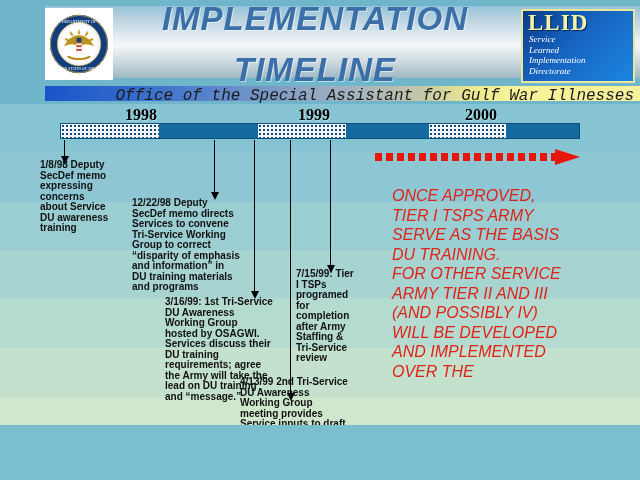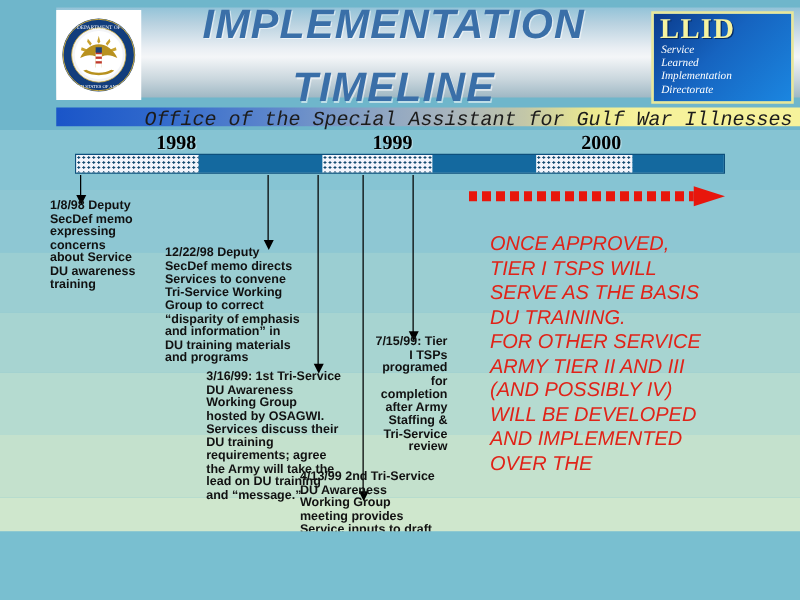--- a/index.html
+++ b/index.html
@@ -179,31 +179,31 @@
         <div class="head"></div>
       </div>
       <div class="callout" style="left: 165px; top: 297px; width: 108px;">3/16/99: 1st Tri-Service DU Awareness Working Group hosted by OSAGWI. Services discuss their DU training requirements; agree the Army will take the lead on DU training and “message.”</div>
       <div class="leader" style="left: 290px; top: 140px; height: 254px;">
         <div class="head"></div>
       </div>
       <div class="callout" style="left: 240px; top: 377px; width: 108px;">4/13/99 2nd Tri-Service DU Awareness Working Group meeting provides Service inputs to draft TSPs; discusses implementation of DU training</div>
       <div class="leader" style="left: 330px; top: 140px; height: 126px;">
         <div class="head"></div>
       </div>
-      <div class="callout" style="left: 296px; top: 269px; width: 62px; text-align: right;">7/15/99: Tier I TSPs programed for completion after Army Staffing &amp; Tri-Service review</div>
+      <div class="callout" style="left: 296px; top: 269px; width: 62px;">7/15/99: Tier I TSPs programed for completion after Army Staffing &amp; Tri-Service review</div>
     </div>
 
   <div id="redarrow">
     <div class="dashes"></div>
     <div class="headtri"></div>
   </div>
 
   <div id="redtext">
       <div>ONCE APPROVED,</div>
-      <div>TIER I TSPS WILL</div>
+      <div>TIER I TSPS ARMY</div>
       <div>SERVE AS THE BASIS</div>
       <div>DU TRAINING.</div>
       <div>FOR OTHER SERVICE</div>
       <div>ARMY TIER II AND III</div>
       <div>(AND POSSIBLY IV)</div>
       <div>WILL BE DEVELOPED</div>
       <div>AND IMPLEMENTED</div>
       <div>OVER THE</div>
     </div>
 

